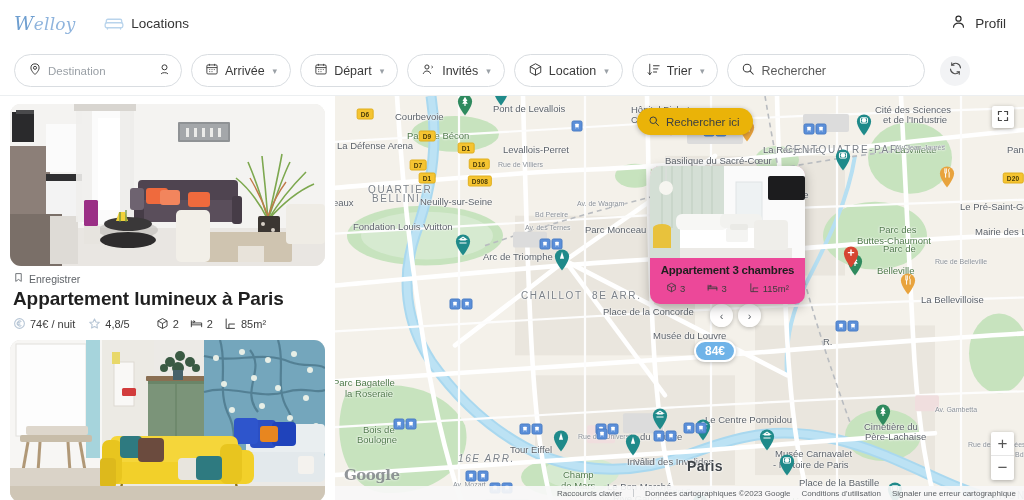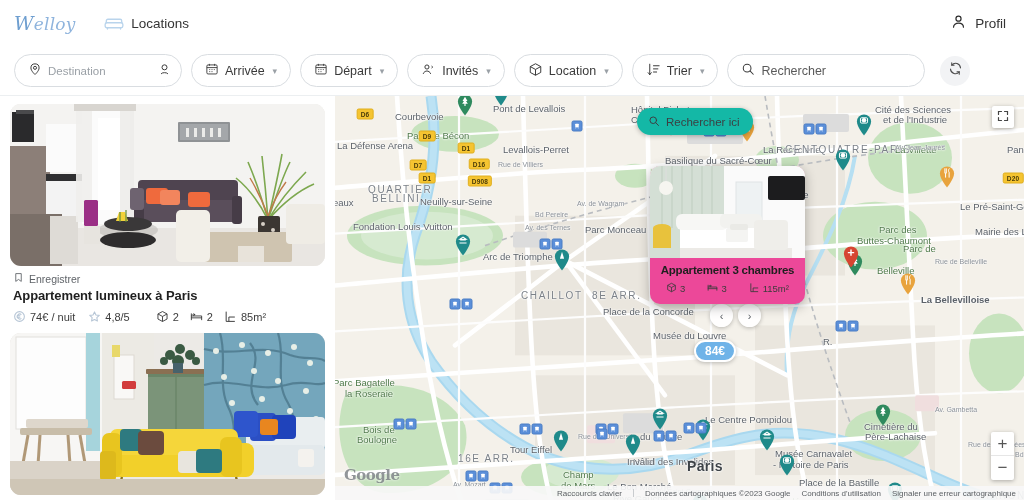--- a/index.html
+++ b/index.html
@@ -93,21 +93,21 @@
     overflow: hidden;
     position: relative;
     background: #e8e6e2;
   }
   .card-meta { padding: 6px 3px 0 3px; }
   .save-row {
     display: flex; align-items: center; gap: 5px;
     font-size: 10.5px; color: #5f6368; cursor: pointer;
   }
   .card-title {
-    font-size: 13px; font-weight: bold; color: #1f1f1f;
+    font-size: 19px; font-weight: bold; color: #1f1f1f;
     margin-top: 3px; letter-spacing: -.1px;
   }
   .card-stats {
     display: flex; align-items: center;
     margin-top: 7px; font-size: 11px; color: #3c3c3c;
   }
   .stat { display: flex; align-items: center; gap: 4px; }
   .stat.price { color: #3c3c3c; }
   .stat + .stat { margin-left: 13px; }
   .stat-group { display: flex; align-items: center; margin-left: 26px; }
@@ -151,21 +151,21 @@
     display: flex; align-items: center; gap: 1px;
   }
   .tbox {
     width: 11px; height: 11px; border-radius: 2px;
     background: #5b8fd9; border: 1.5px solid #4a7cc4;
     display: flex; align-items: center; justify-content: center;
   }
 
   .search-here {
     position: absolute; top: 12px; left: 302px;
-    height: 27px; background: #14b8a6;
+    height: 27px; background: #eab308;
     border-radius: 16px;
     box-shadow: 0 1px 5px rgba(0,0,0,.28);
     display: flex; align-items: center; gap: 6px;
     padding: 0 13px 0 11px;
     font-size: 11.5px; color: #3c4043;
     cursor: pointer; z-index: 20;
   }
   .fullscreen-btn {
     position: absolute; top: 10px; right: 10px;
     width: 22px; height: 22px;
@@ -733,45 +733,45 @@
           <div class="maplabel " style="left: 148px; top: 155px;">Arc de Triomphe</div>
           <div class="maplabel " style="left: 250px; top: 128px;">Parc Monceau</div>
           <div class="maplabel park" style="left: -2px; top: 281px;">Parc Bagatelle</div>
           <div class="maplabel park" style="left: 10px; top: 292px;">la Roseraie</div>
           <div class="maplabel arr" style="left: 186px; top: 194px;">CHAILLOT</div>
           <div class="maplabel arr" style="left: 257px; top: 194px;">8E ARR.</div>
           <div class="maplabel " style="left: 268px; top: 210px;">Place de la Concorde</div>
           <div class="maplabel park" style="left: 28px; top: 328px;">Bois de</div>
           <div class="maplabel park" style="left: 22px; top: 338px;">Boulogne</div>
           <div class="maplabel " style="left: 175px; top: 348px;">Tour Eiffel</div>
-          <div class="maplabel arr" style="left: 123px; top: 357px;">16E ARR.</div>
+          <div class="maplabel arr" style="left: 123px; top: 357px; font-style: italic;">16E ARR.</div>
           <div class="maplabel park" style="left: 228px; top: 373px;">Champ</div>
           <div class="maplabel park" style="left: 226px; top: 384px;">de Mars</div>
           <div class="maplabel " style="left: 318px; top: 234px;">Musée du Louvre</div>
           <div class="maplabel " style="left: 298px; top: 360px;">Hôtel des Invalides</div>
           <div class="maplabel " style="left: 272px; top: 385px;">Le Bon Marché</div>
           <div class="maplabel " style="left: 278px; top: 397px;">Rive Gauche</div>
           <div class="maplabel " style="left: 296px; top: 8px;">Hôpital Bichat</div>
           <div class="maplabel " style="left: 296px; top: 18px;">Claude-Bernard</div>
           <div class="maplabel " style="left: 428px; top: 48px;">La Recyclerie</div>
           <div class="maplabel " style="left: 330px; top: 59px;">Basilique du Sacré-Cœur</div>
           <div class="maplabel " style="left: 352px; top: 70px;">de Montmartre</div>
           <div class="maplabel arr" style="left: 450px; top: 48px;">CENTQUATRE-PARIS</div>
           <div class="maplabel " style="left: 540px; top: 8px;">Cité des Sciences</div>
           <div class="maplabel " style="left: 548px; top: 18px;">et de l'Industrie</div>
           <div class="maplabel park" style="left: 560px; top: 48px;">La Villette</div>
           <div class="maplabel " style="left: 672px; top: 48px;">Pantin</div>
           <div class="maplabel " style="left: 625px; top: 105px;">Le Pré-Saint-Gervais</div>
           <div class="maplabel park" style="left: 544px; top: 128px;">Parc des</div>
           <div class="maplabel park" style="left: 522px; top: 139px;">Buttes-Chaumont</div>
           <div class="maplabel " style="left: 640px; top: 130px;">Mairie des Lilas</div>
-          <div class="maplabel park" style="left: 548px; top: 147px; margin-left: 20px;">Parc de</div>
+          <div class="maplabel park" style="left: 548px; top: 147px;">Parc de</div>
           <div class="maplabel park" style="left: 542px; top: 169px;">Belleville</div>
           <div class="maplabel road" style="left: 600px; top: 162px;">Rue de Belleville</div>
-          <div class="maplabel " style="left: 586px; top: 198px; font-weight: bold;">La Bellevilloise</div>
+          <div class="maplabel " style="left: 586px; top: 198px;">La Bellevilloise</div>
           <div class="maplabel " style="left: 370px; top: 318px;">Le Centre Pompidou</div>
           <div class="maplabel " style="left: 529px; top: 325px;">Cimetière du</div>
           <div class="maplabel " style="left: 530px; top: 335px;">Père-Lachaise</div>
           <div class="maplabel " style="left: 440px; top: 352px;">Musée Carnavalet</div>
           <div class="maplabel " style="left: 438px; top: 363px;">- Histoire de Paris</div>
           <div class="maplabel huge" style="left: 352px; top: 362px;">Paris</div>
           <div class="maplabel " style="left: 464px; top: 381px;">Place de la Bastille</div>
           <div class="maplabel arr" style="left: 638px; top: 394px;">CHARONNE</div>
           <div class="maplabel arr" style="left: 358px; top: 403px;">QUARTIER LATIN</div>
           <div class="maplabel park" style="left: 440px; top: 400px;">Coulée verte</div>

